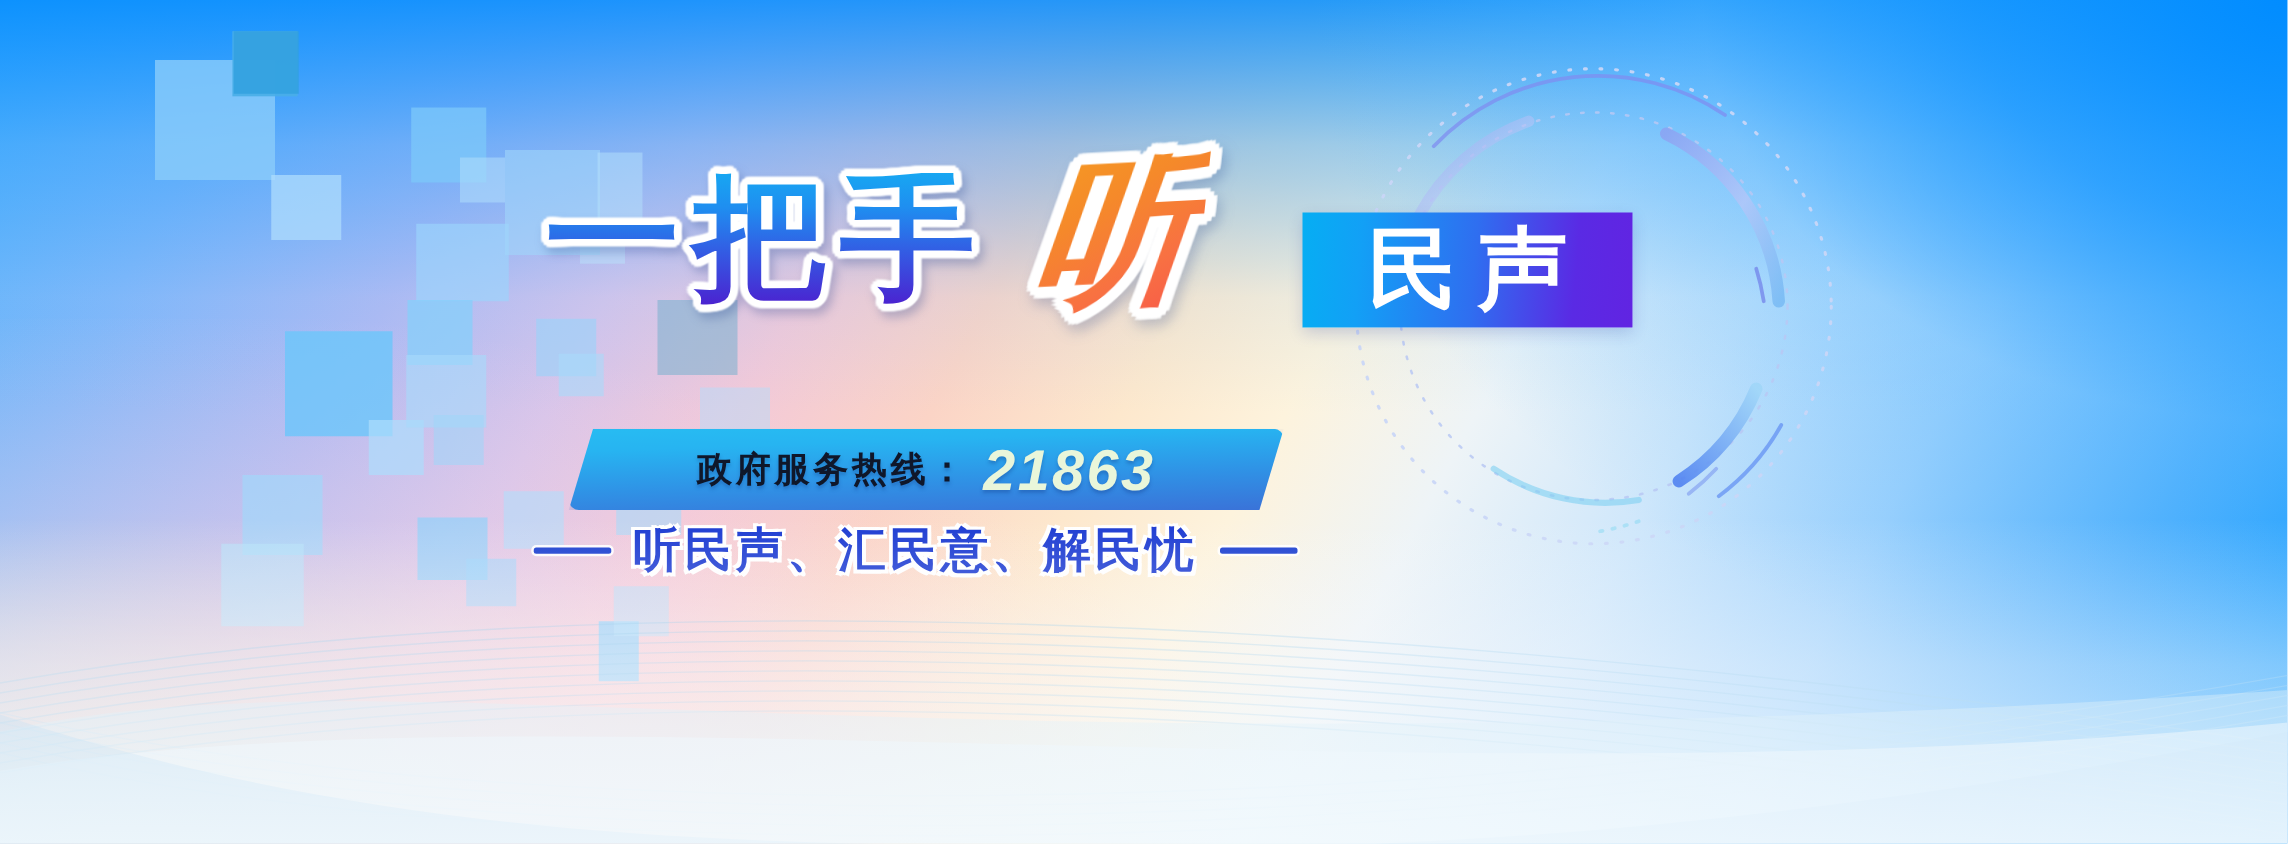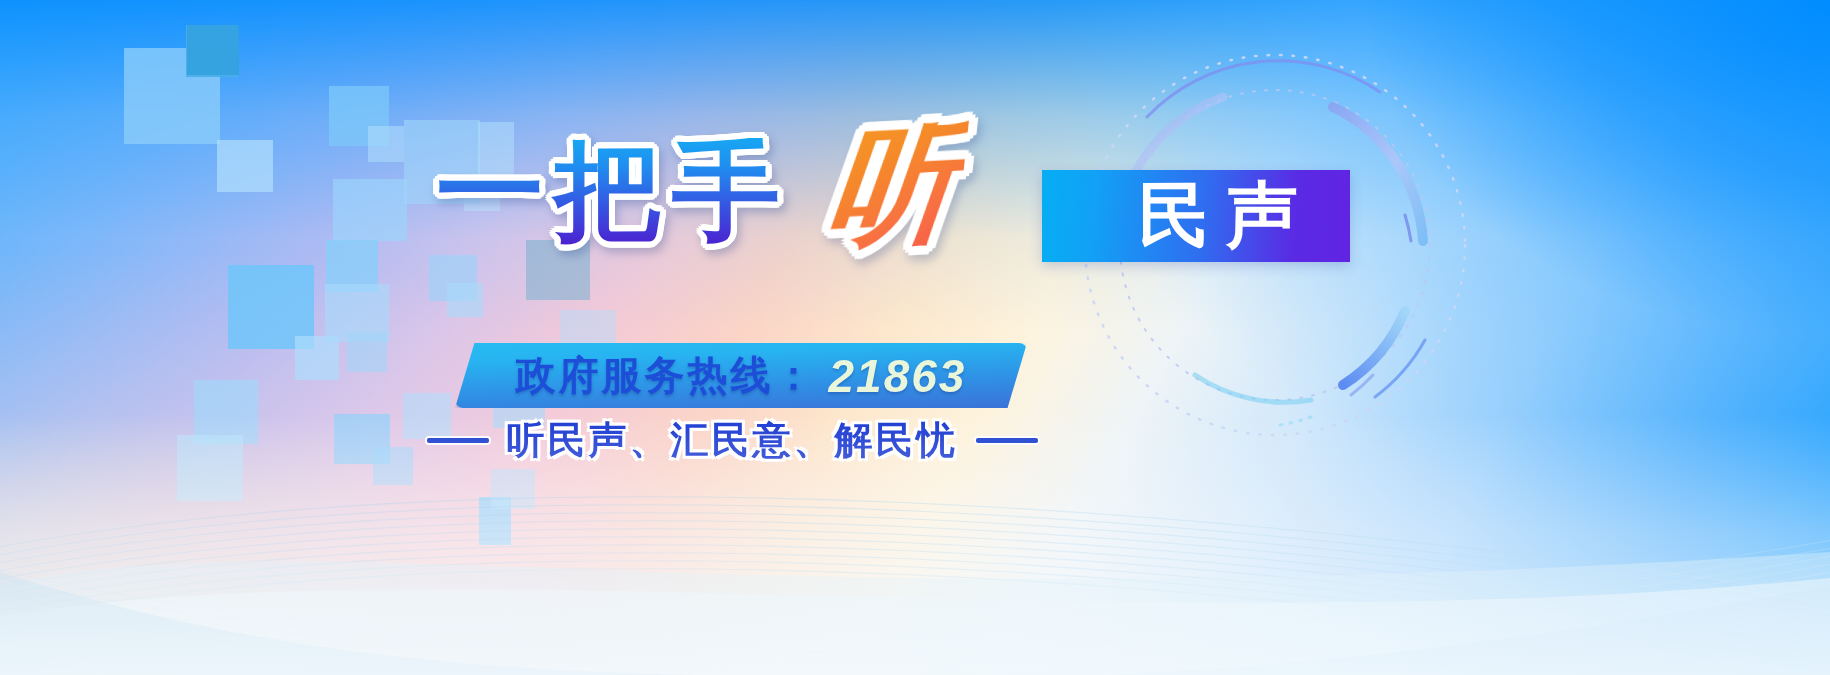--- a/index.html
+++ b/index.html
@@ -91,21 +91,20 @@
            drop-shadow(3px -3px 0 #fff) drop-shadow(-3px 3px 0 #fff)
            drop-shadow(4px 6px 5px rgba(40,70,140,.25));
     white-space:nowrap;
   }
   .t-minsheng-box{
     position:absolute;left:1030px;top:50px;
     width:264px;height:92px;
     background:linear-gradient(95deg,#06aef3 0%,#12a0f6 18%,#2f6ef0 52%,#5a2ae4 82%,#6124e2 100%);
     display:flex;align-items:center;justify-content:center;
     box-shadow:0 4px 12px rgba(40,60,160,.22);
-    padding-left:44px;
   }
   .t-minsheng{
     color:#fff;font-size:72px;line-height:72px;letter-spacing:16px;
     font-weight:700;
     font-family:"Liberation Serif","DejaVu Serif",serif;
     text-indent:16px;white-space:nowrap;
   }
 
   
   .hotline{
@@ -118,21 +117,21 @@
     border-radius:8px;
     box-shadow:0 5px 14px rgba(40,80,170,.28);
   }
   .hotline-txt{
     position:absolute;inset:0;
     display:flex;align-items:center;justify-content:center;
     white-space:nowrap;
     text-shadow:0 2px 3px rgba(20,60,140,.35);
   }
   .hotline-label{
-    color:#1d4ed8;font-size:40px;font-weight:700;letter-spacing:3px;
+    color:#0f172a;font-size:28px;font-weight:700;letter-spacing:3px;
     font-family:"Liberation Serif","DejaVu Serif",serif;
   }
   .hotline-number{
     color:#e9f6da;font-size:46px;font-weight:700;font-style:italic;
     letter-spacing:2px;margin-left:12px;
     font-family:"Liberation Sans","DejaVu Sans",sans-serif;
   }
 
   
   .tagline{

